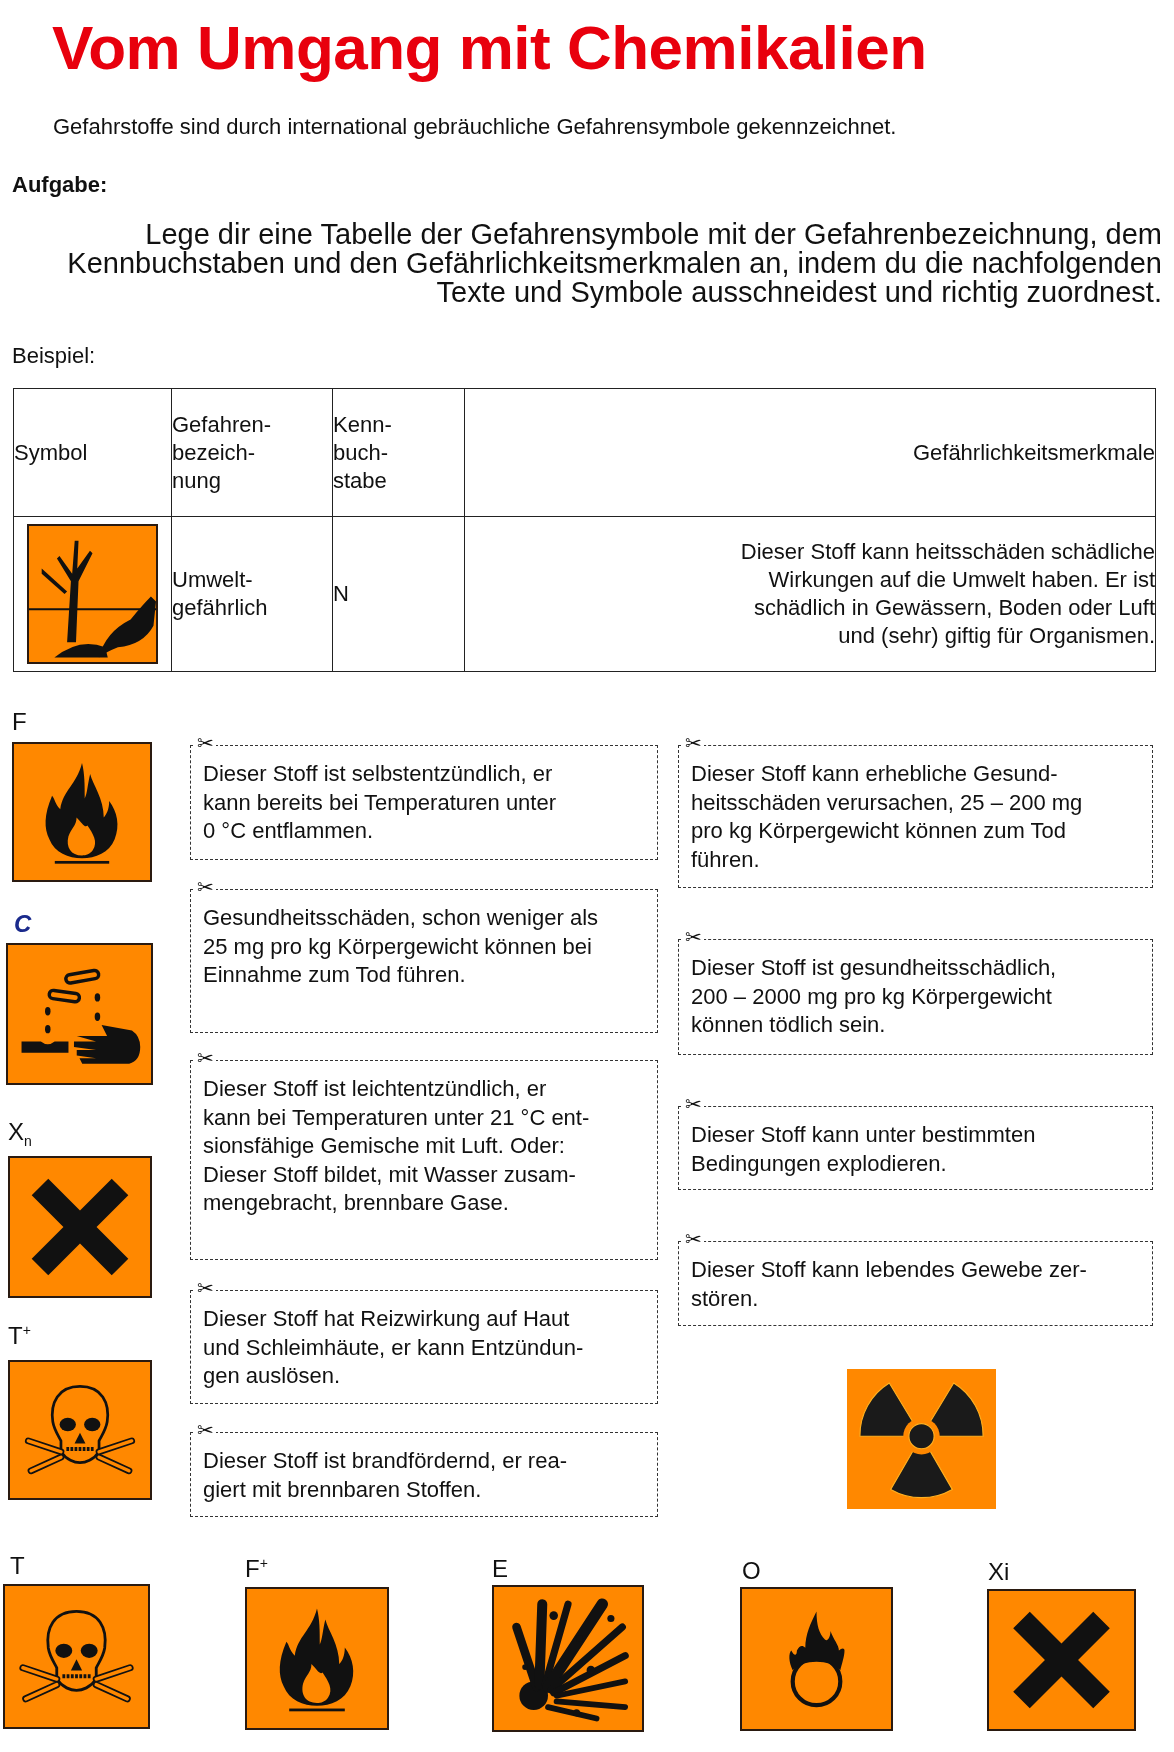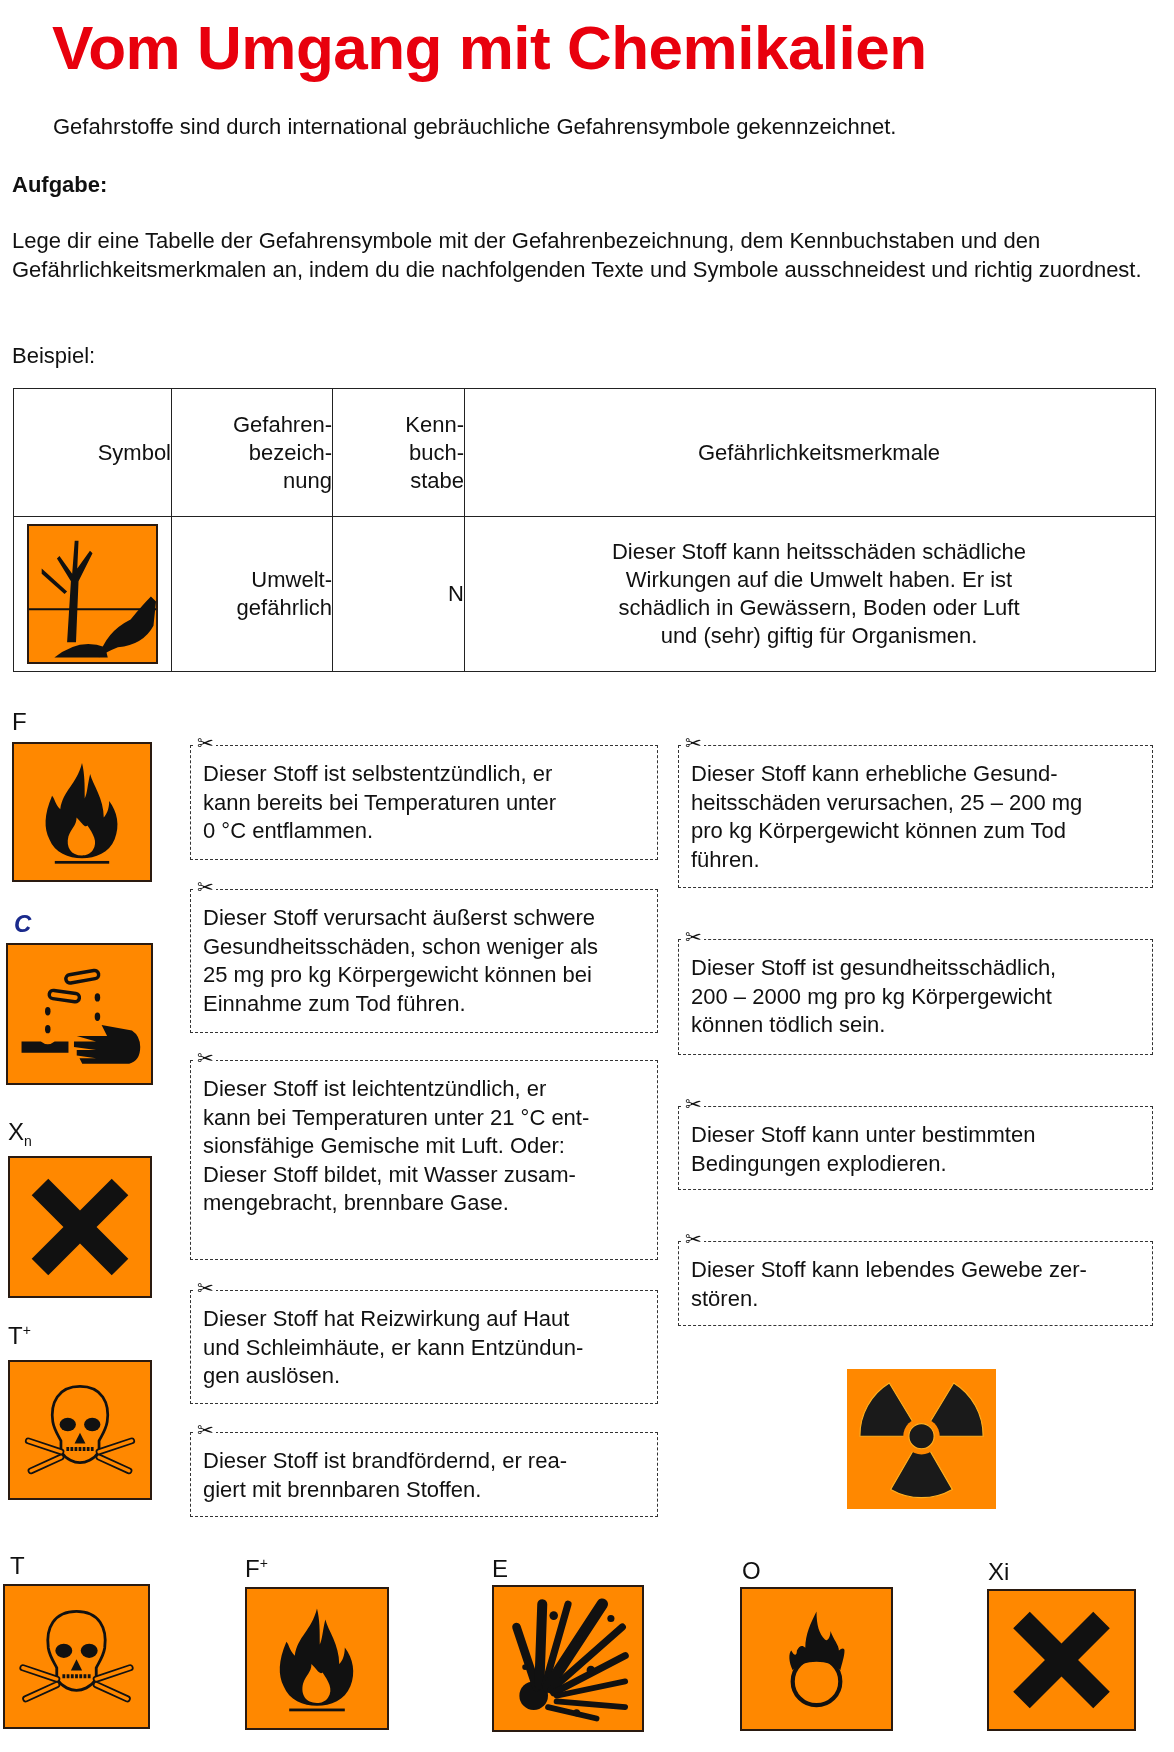--- a/index.html
+++ b/index.html
@@ -2,27 +2,27 @@
 <html><head>
 <meta charset="utf-8">
 <style>
   html, body { margin:0; padding:0; background:#ffffff; }
   body { width:1174px; height:1752px; position:relative; overflow:hidden;
          font-family:"Liberation Sans", "DejaVu Sans", sans-serif; color:#111; }
   .abs { position:absolute; }
   .title { left:52px; top:12px; font-size:62px; font-weight:bold; color:#e8000d; letter-spacing:-0.5px; white-space:nowrap; }
   .intro { left:12px; top:114px; font-size:22px; white-space:nowrap;margin-left:41px; }
   .aufgabe { left:12px; top:172px; font-size:22px; font-weight:bold; }
-  .task { left:12px; top:226px; width:1150px; font-size:22px; line-height:29px; }
+  .task { left:12px; top:220px; width:1150px; font-size:29px; line-height:29px;text-align:right; }
   .beispiel { left:12px; top:343px; font-size:22px; }
 
   table.example { position:absolute; left:13px; top:388px; width:1143px; height:284px; border-collapse:collapse; font-size:22px; }
-  table.example td { border:1.5px solid #222; text-align:right; vertical-align:middle; line-height:28px; padding:0; }
+  table.example td { border:1.5px solid #222; text-align:left; vertical-align:middle; line-height:28px; padding:0; }
   table.example tr.head { height:128px; }
-  table.example td.merk { text-align:center; padding-left:18px; }
+  table.example td.merk { text-align:right; padding-left:18px; }
   .sym-cell { width:157px; }
   .bez-cell { width:160px; }
   .kb-cell { width:131px;margin-top:20px; }
 
   .haz { position:absolute; background:#ff8800; border:2px solid #2a1a10; box-sizing:border-box; }
   .haz svg { width:100%; height:100%; display:block; }
   .letter { position:absolute; font-size:24px; color:#111; }
   .letter sub, .letter sup { font-size:14px; }
 
   .cut { position:absolute; border:1.5px dashed #333; box-sizing:border-box; font-size:22px; line-height:28.5px; padding:14px 12px 8px 12px; }
@@ -125,21 +125,20 @@
 </div>
 
 <div class="cut" style="left:190px;top:745px;width:468px;height:115px;">
   <span class="scissor">✂</span>
   <div>Dieser Stoff ist selbstentzündlich, er</div>
   <div>kann bereits bei Temperaturen unter</div>
   <div>0 °C entflammen.</div>
 </div>
 <div class="cut" style="left:190px;top:889px;width:468px;height:144px;">
   <span class="scissor">✂</span>
-  <div>Dieser Stoff verursacht äußerst schwere</div>
   <div>Gesundheitsschäden, schon weniger als</div>
   <div>25 mg pro kg Körpergewicht können bei</div>
   <div>Einnahme zum Tod führen.</div>
 </div>
 <div class="cut" style="left:190px;top:1060px;width:468px;height:200px;">
   <span class="scissor">✂</span>
   <div>Dieser Stoff ist leichtentzündlich, er</div>
   <div>kann bei Temperaturen unter 21 °C ent-</div>
   <div>sionsfähige Gemische mit Luft. Oder:</div>
   <div>Dieser Stoff bildet, mit Wasser zusam-</div>

